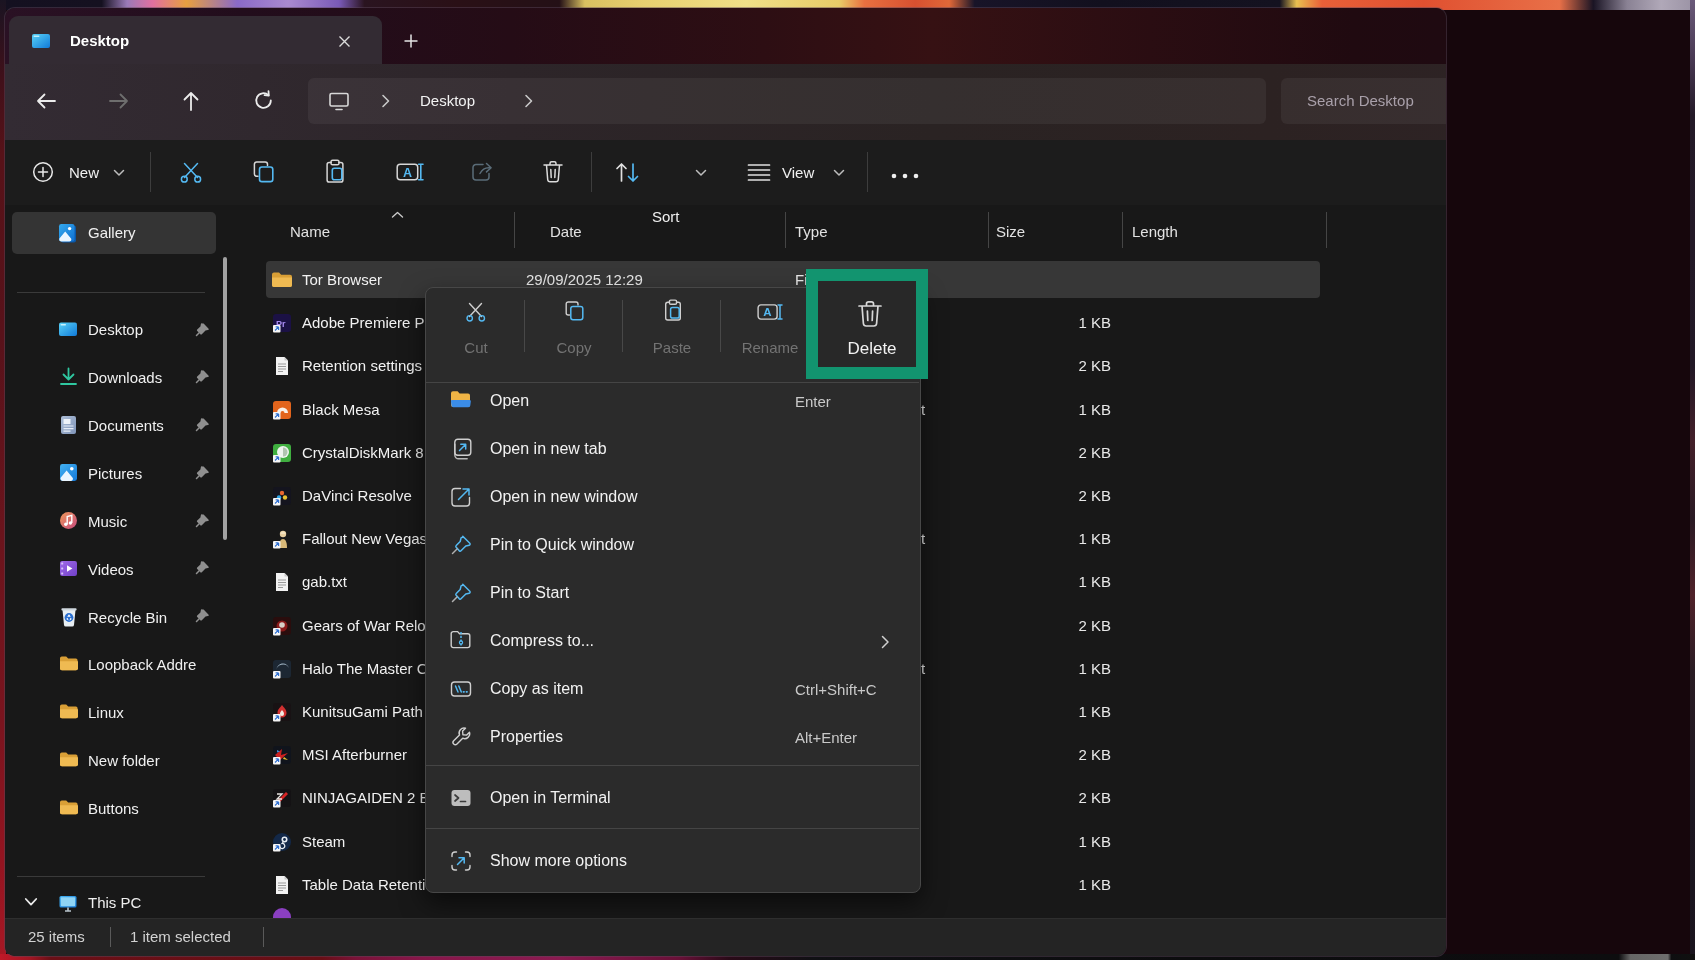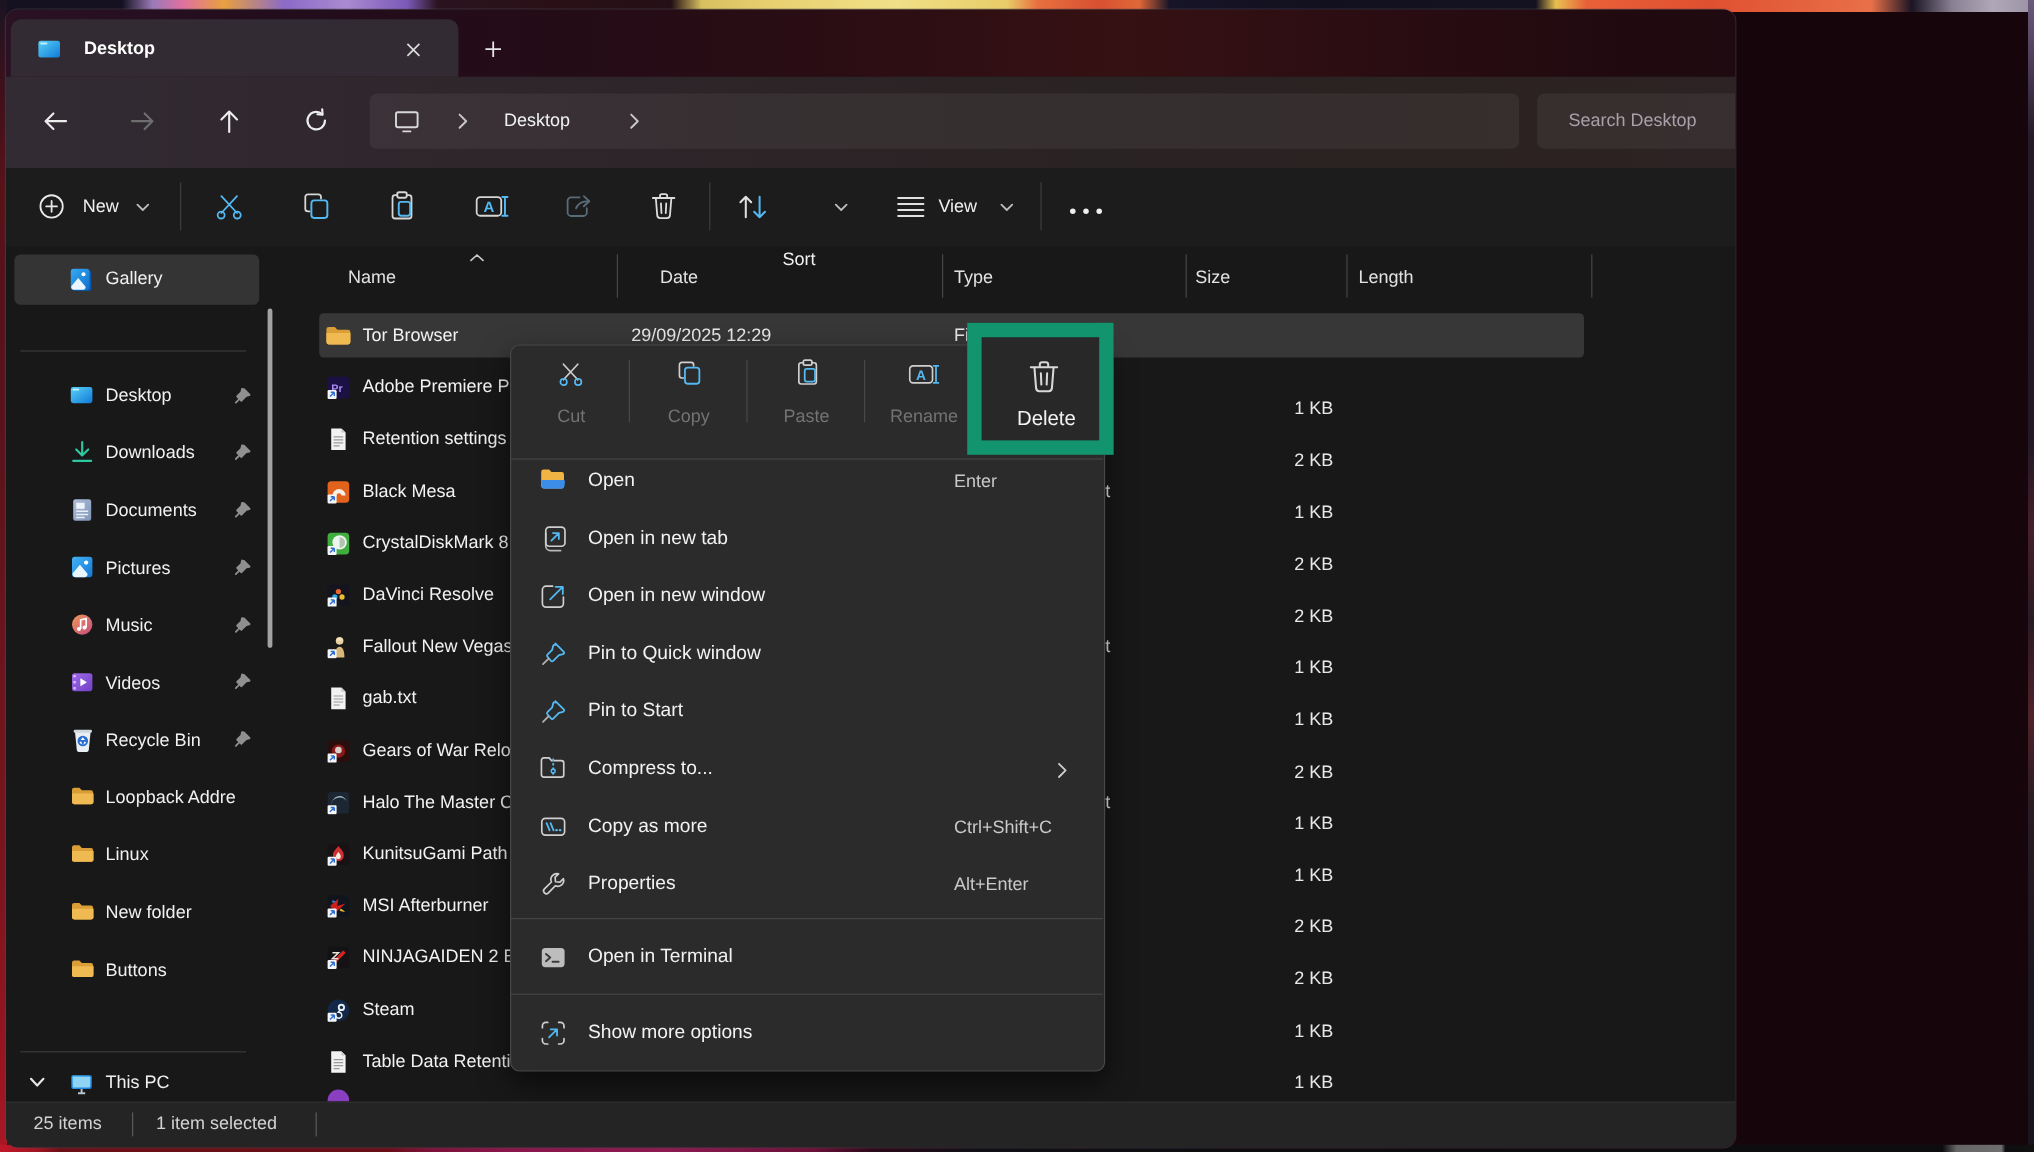--- a/index.html
+++ b/index.html
@@ -18,21 +18,21 @@
 #toolbar{left:0;top:132px;width:1686px;height:65px;background:#1c1c1c;}
 #content{left:0;top:197px;width:1686px;height:713px;background:#181818;}
 #statusbar{left:0;top:910px;width:1686px;height:38px;background:#242424;border-top:1px solid #2e2e2e;z-index:3;}
 .stx{font-size:15px;color:#d2d2d2;top:920px;z-index:4;white-space:nowrap;}
 .pill{background:rgba(255,255,255,0.055);border-radius:6px;}
 .sep-v{width:1px;background:#3d3d3d;}
 .hdrline{width:1px;background:#454545;top:204px;height:36px;}
 .hdrtxt{font-size:15px;color:#e2e2e2;top:215px;white-space:nowrap;}
 .row{left:248px;height:43px;width:1433px;}
 .rowtxt{font-size:15px;color:#f2f2f2;white-space:nowrap;overflow:hidden;}
-.sizetxt{font-size:15px;color:#e8e8e8;width:100px;text-align:right;top:12px;left:758px;margin-top:18px;}
+.sizetxt{font-size:15px;color:#e8e8e8;width:100px;text-align:right;top:12px;left:758px;}
 .fi{left:19px;top:11px;}
 .ntx{left:49px;top:12px;width:128px;}
 .ttx{left:668px;top:12px;font-size:15px;color:#e8e8e8;}
 .sbitem{font-size:15px;color:#f0f0f0;white-space:nowrap;}
 
 #menu{left:420px;top:279px;width:494px;height:604px;background:#2b2b2b;border:1px solid #474747;border-radius:8px;box-shadow:0 10px 24px rgba(0,0,0,.55);}
 .mi-label{font-size:16px;color:#f2f2f2;white-space:nowrap;}
 .mi-short{font-size:15px;color:#c9c9c9;white-space:nowrap;}
 .mtop-label{font-size:15px;color:#737373;text-align:center;}
 #greenbox{left:801px;top:261px;width:122px;height:110px;border:12px solid #12946f;background:#282828;box-sizing:border-box;}
@@ -585,21 +585,21 @@
       </svg>
     <div class="abs mi-label" style="left:65px;top:345px;">Compress to...</div>
     <svg class="abs" style="left:455px;top:348px" width="10" height="14" viewBox="0 0 10 14">
         <path d="M2.5 1.5 L8 7 L2.5 12.5" stroke="#cfcfcf" stroke-width="1.5" fill="none" stroke-linecap="round" stroke-linejoin="round"></path>
       </svg>
     <svg class="abs" style="left:25px;top:391px" width="22" height="22" viewBox="0 0 22 22">
         <rect x="1.5" y="4" width="19" height="14" rx="3" fill="none" stroke="#cfcfcf" stroke-width="1.4"></rect>
         <path d="M5.5 8 L8 14 M8.8 8 L11.3 14" stroke="#54b9f2" stroke-width="1.5" stroke-linecap="round"></path>
         <path d="M13.5 13.8 h.5 M16.5 13.8 h.5" stroke="#54b9f2" stroke-width="1.8" stroke-linecap="round"></path>
       </svg>
-    <div class="abs mi-label" style="left:65px;top:393px;">Copy as more</div>
+    <div class="abs mi-label" style="left:65px;top:393px;">Copy as item</div>
     <div class="abs mi-short" style="left:370px;top:394px;">Ctrl+Shift+C</div>
     <svg class="abs" style="left:25px;top:439px" width="22" height="22" viewBox="0 0 22 22">
         <path d="M19.5 6.2 a5 5 0 0 1 -6.8 6 L7 18 a2.3 2.3 0 0 1 -3.3 -3.3 L9.5 9 a5 5 0 0 1 6 -6.8 L12.6 5 l.3 3.8 l3.8 .3 Z" fill="none" stroke="#cfcfcf" stroke-width="1.4" stroke-linejoin="round"></path>
       </svg>
     <div class="abs mi-label" style="left:65px;top:441px;">Properties</div>
     <div class="abs mi-short" style="left:370px;top:442px;">Alt+Enter</div>
     <div class="abs" style="left:0px;top:478px;width:494px;height:1px;background:#454545;"></div>
     <svg class="abs" style="left:25px;top:500px" width="22" height="22" viewBox="0 0 22 22">
         <rect x="1.5" y="3" width="19" height="16" rx="3" fill="#bdbdbd"></rect>
         <path d="M5 8 L8.5 11 L5 14" stroke="#3c3c3c" stroke-width="1.7" fill="none" stroke-linecap="round" stroke-linejoin="round"></path>

